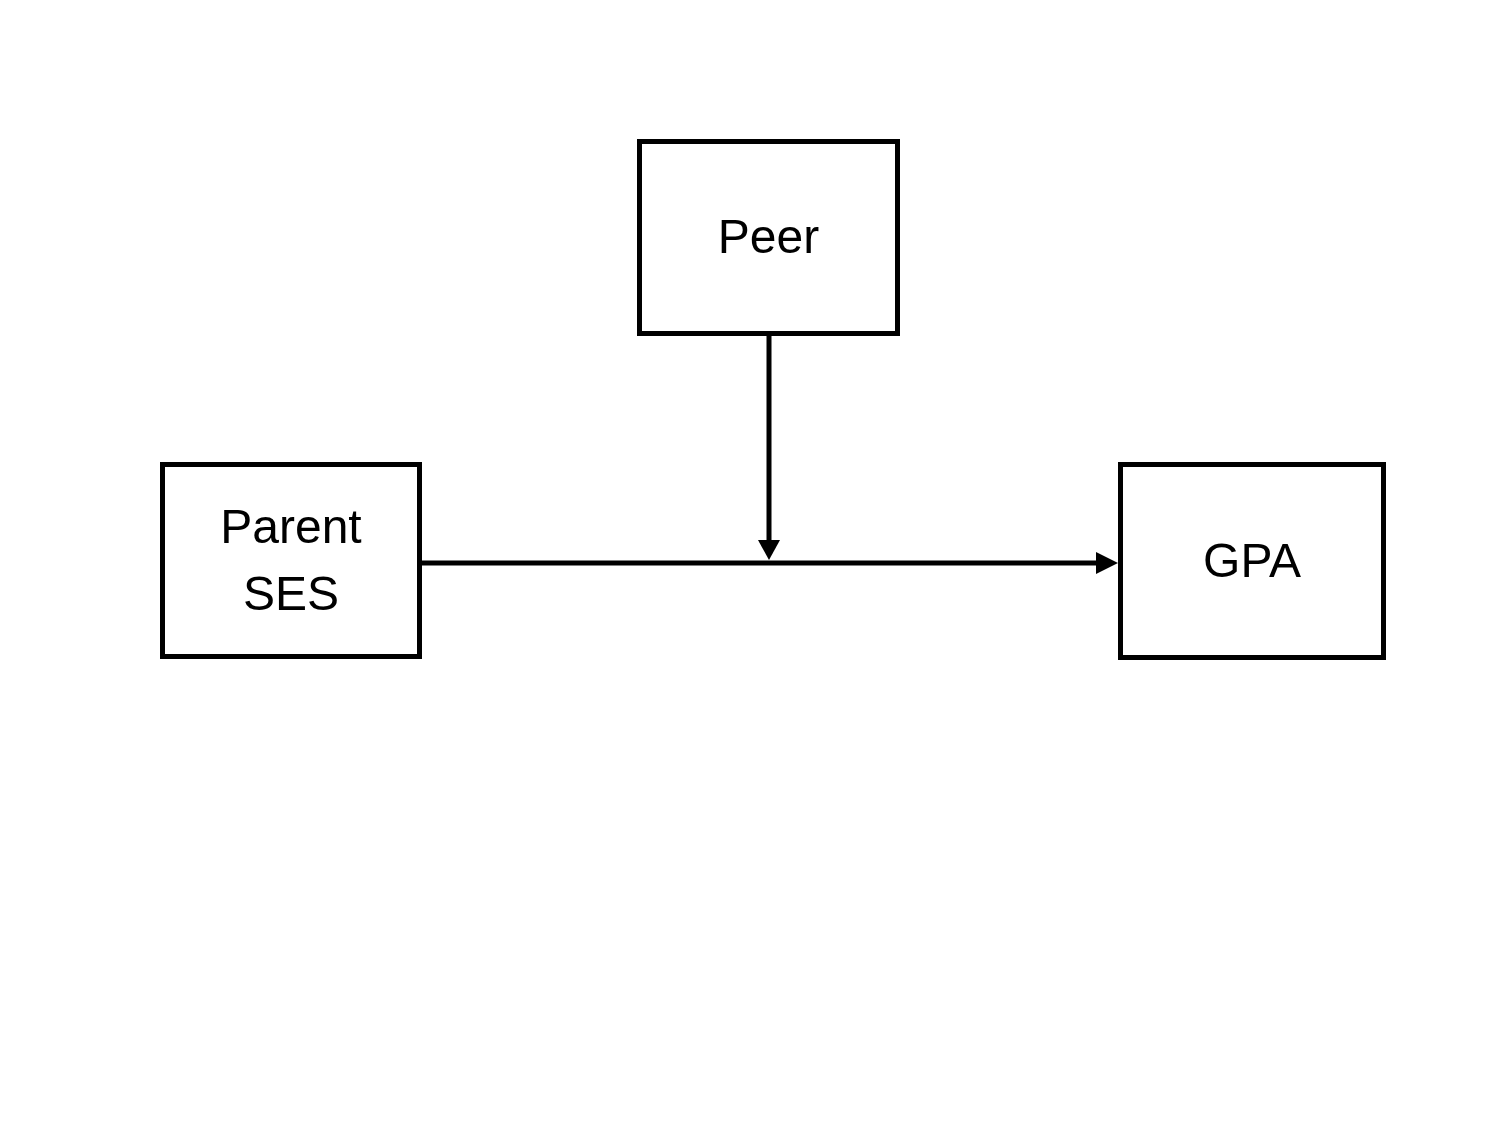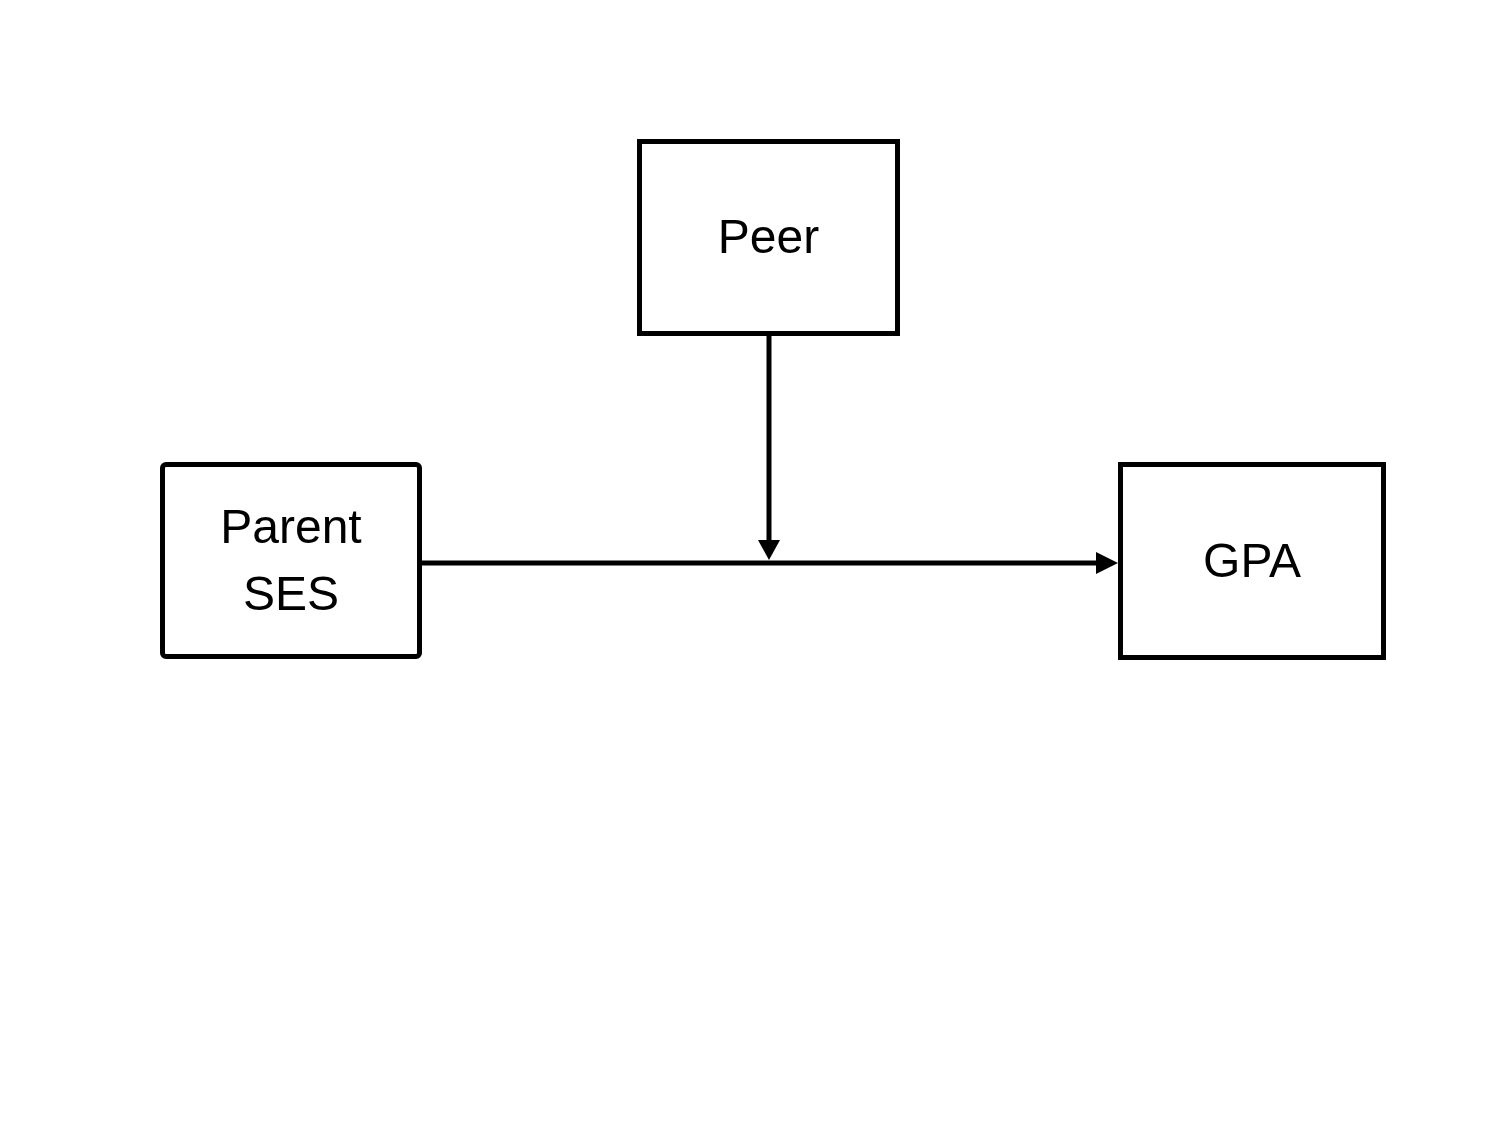--- a/index.html
+++ b/index.html
@@ -23,21 +23,21 @@
     flex-direction: column;
     align-items: center;
     justify-content: center;
     text-align: center;
     font-size: 48px;
     line-height: 1.38;
     z-index: 2;
   }
   .node span { display: block; }
   #node-peer-relations { left: 637px; top: 139px;  width: 263px; height: 197px; }
-  #node-parent-ses     { left: 160px; top: 462px;  width: 262px; height: 197px; border-radius: 6px; }
+  #node-parent-ses     { left: 160px; top: 462px;  width: 262px; height: 197px; }
   #node-gpa            { left: 1118px; top: 462px; width: 268px; height: 198px; }
   svg.connectors {
     position: absolute;
     left: 0; top: 0;
     width: 1500px; height: 1125px;
     z-index: 1;
   }
 </style>
 </head>
 <body>

